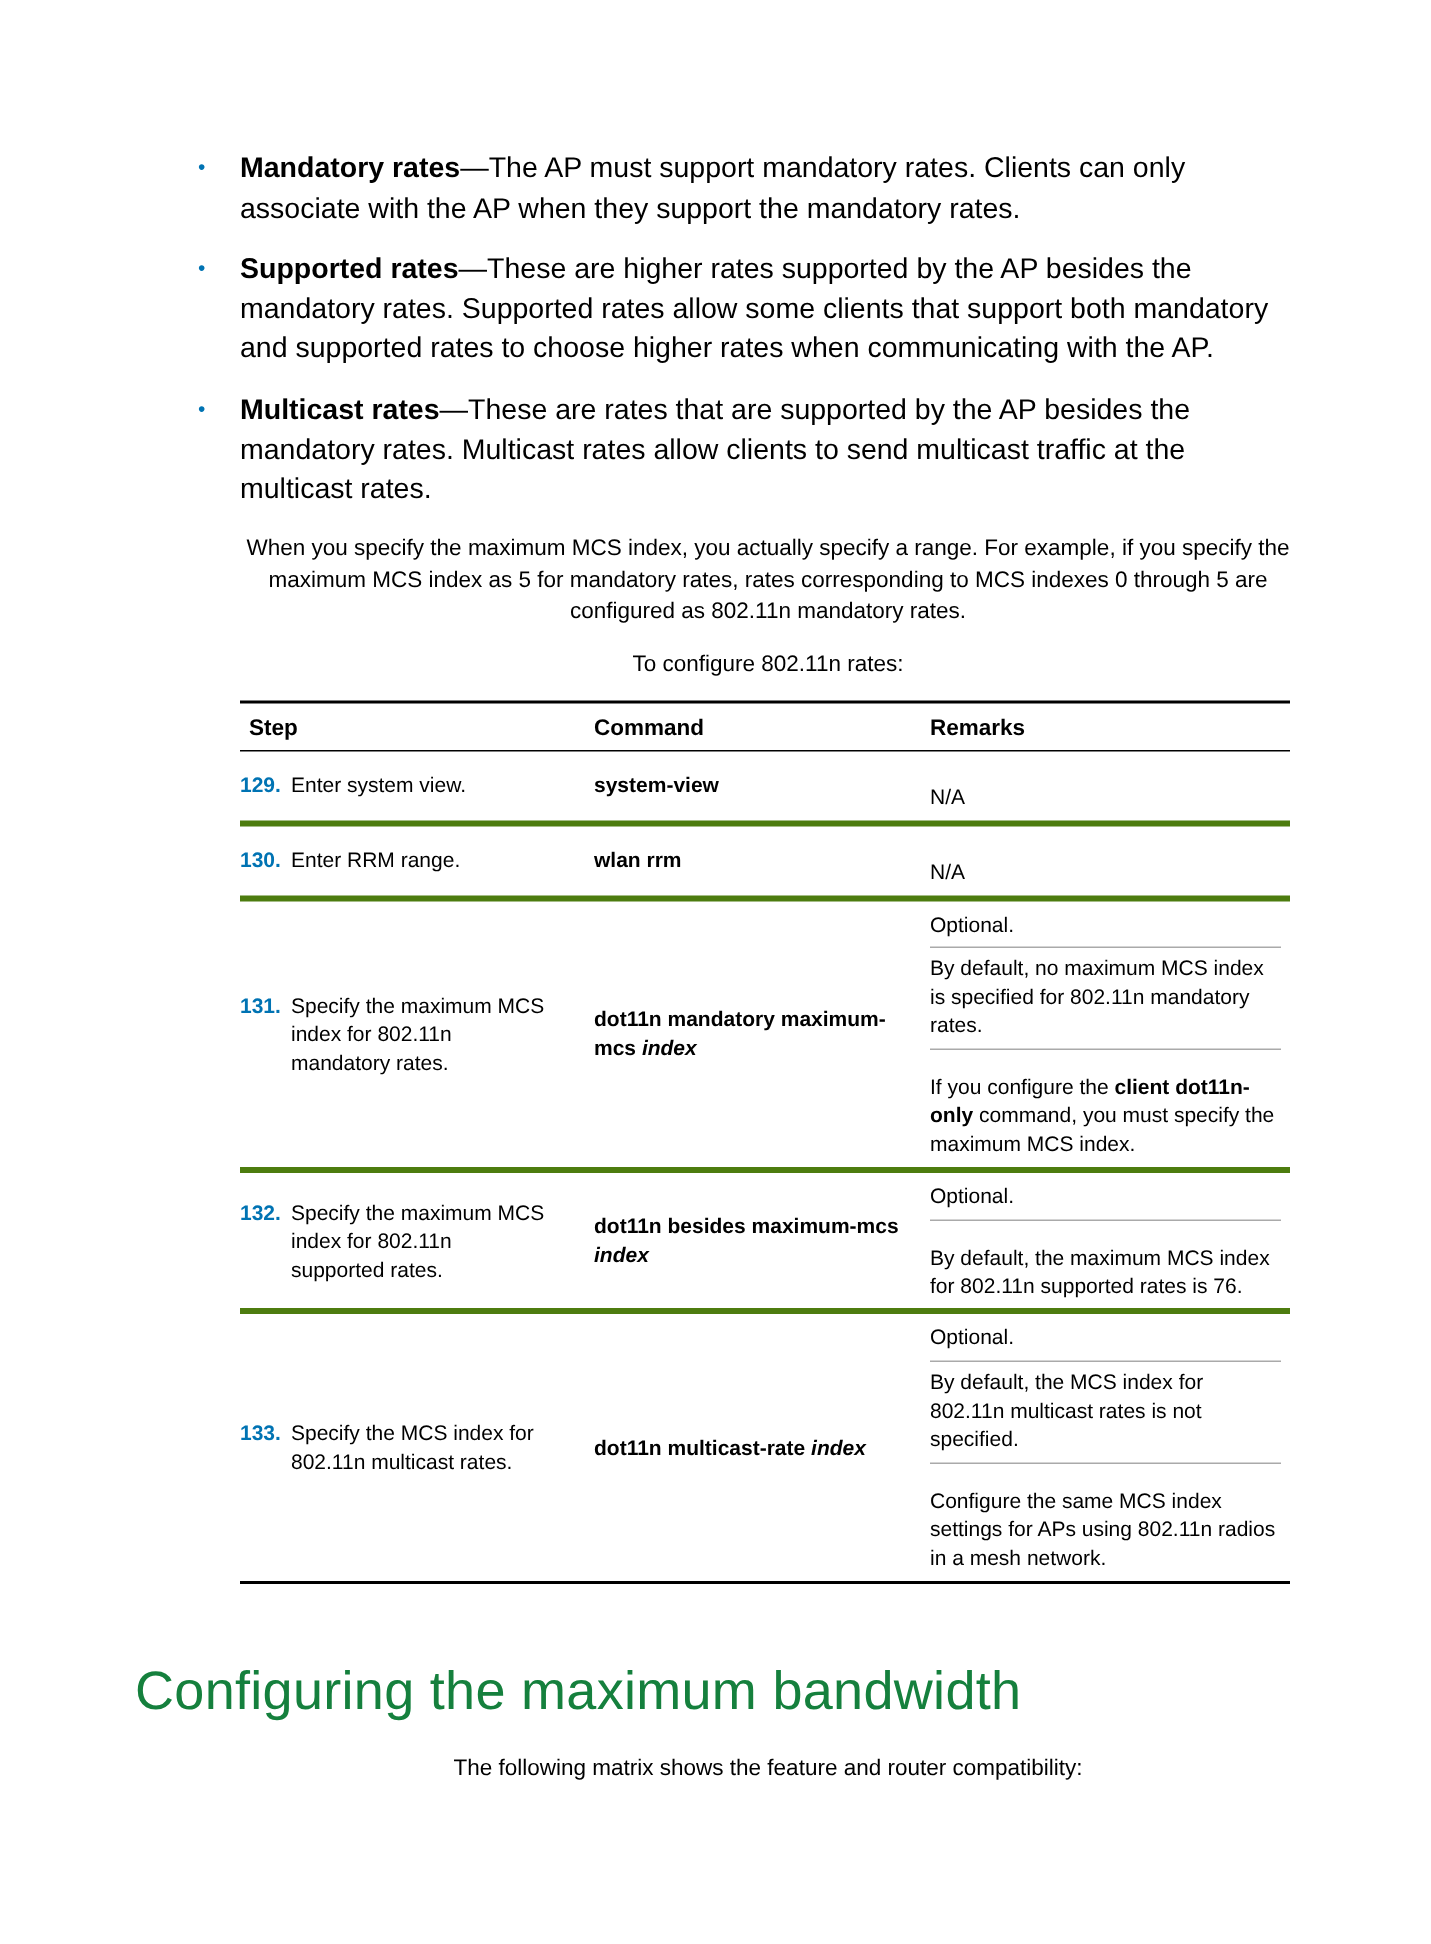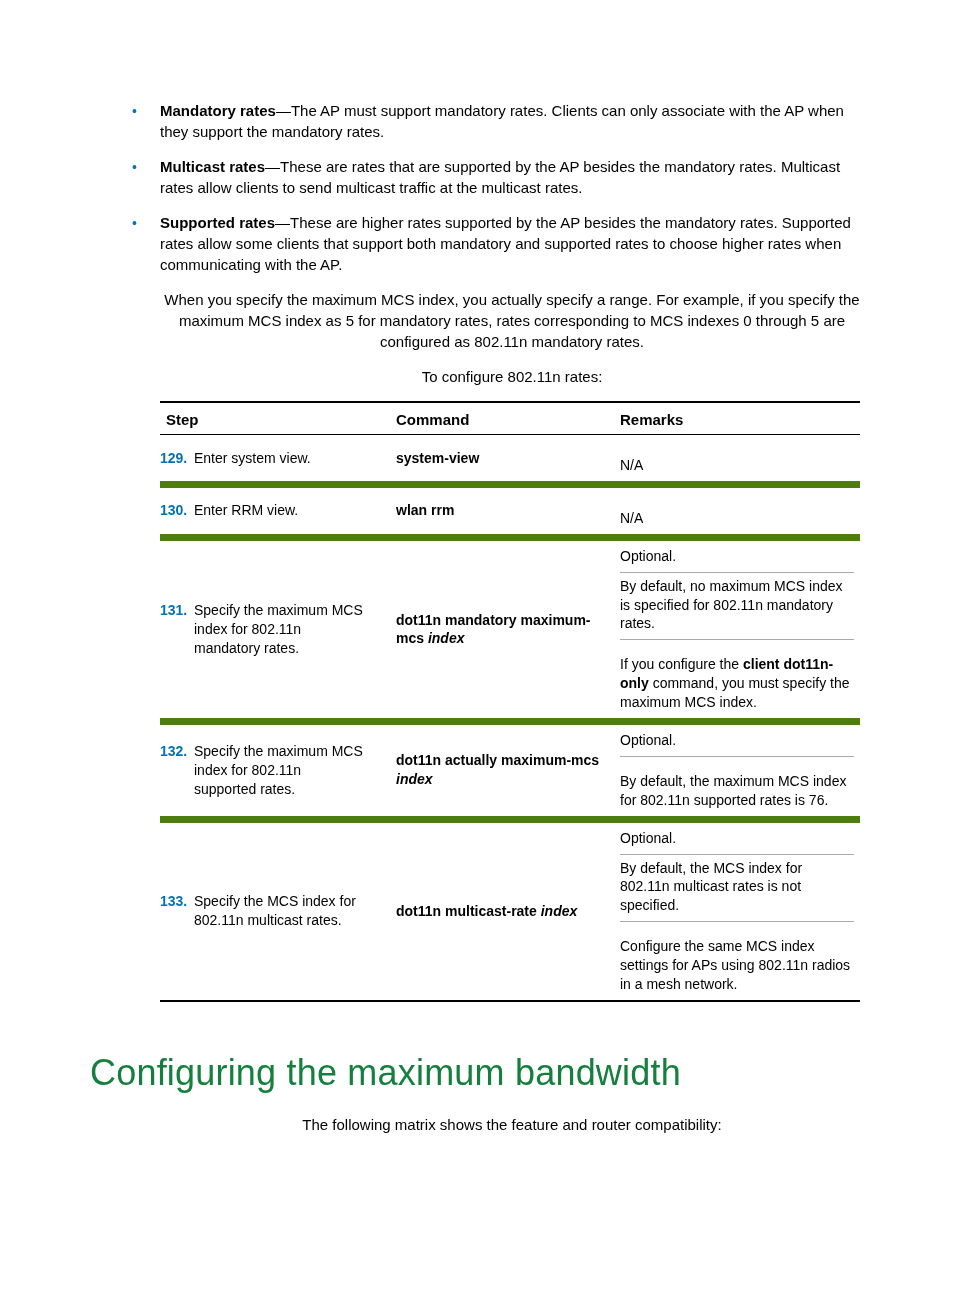--- a/index.html
+++ b/index.html
@@ -16,21 +16,21 @@
     box-sizing: border-box;
   }
   ul.bullets {
     list-style: none;
     padding-left: 70px;
     margin: 0 0 14px 0;
   }
   ul.bullets li {
     position: relative;
     margin-bottom: 14px;
-    font-size: 15px;
+    font-size: 19px;
     line-height: 1.4;
   }
   ul.bullets li::before {
     content: "•";
     position: absolute;
     left: -28px;
     top: 2px;
     color: #0073b3;
     font-size: 14px;
   }
@@ -56,21 +56,21 @@
   table.cmd th {
     text-align: left;
     padding: 8px 6px 6px 6px;
     font-weight: 600;
     font-size: 15px;
     vertical-align: top;
   }
   table.cmd td {
     padding: 6px 6px 6px 6px;
     vertical-align: middle;
-    border-bottom: 7px solid #4d7c0f;
+    border-bottom: 4px solid #4d7c0f;
     line-height: 1.35;
   }
   table.cmd tbody tr.last td {
     border-bottom: 2px solid #000;
   }
   table.cmd td.step {
     vertical-align: middle;
     padding-left: 0;
   }
   table.cmd td.command {
@@ -120,24 +120,24 @@
 </style>
 </head>
 <body>
 <div class="page">
 
 <ul class="bullets">
   <li>
     <span class="bold">Mandatory rates</span><span>—The AP must support mandatory rates. Clients can only associate with the AP when they support the mandatory rates.</span>
   </li>
   <li>
-    <span class="bold">Multicast rates</span><span>—These are rates that are supported by the AP besides the mandatory rates. Multicast rates allow clients to send multicast traffic at the multicast rates.</span>
+    <span class="bold">Supported rates</span><span>—These are higher rates supported by the AP besides the mandatory rates. Supported rates allow some clients that support both mandatory and supported rates to choose higher rates when communicating with the AP.</span>
   </li>
   <li>
-    <span class="bold">Supported rates</span><span>—These are higher rates supported by the AP besides the mandatory rates. Supported rates allow some clients that support both mandatory and supported rates to choose higher rates when communicating with the AP.</span>
+    <span class="bold">Multicast rates</span><span>—These are rates that are supported by the AP besides the mandatory rates. Multicast rates allow clients to send multicast traffic at the multicast rates.</span>
   </li>
 </ul>
 
 <p class="body">When you specify the maximum MCS index, you actually specify a range. For example, if you specify the maximum MCS index as 5 for mandatory rates, rates corresponding to MCS indexes 0 through 5 are configured as 802.11n mandatory rates.</p>
 <p class="body">To configure 802.11n rates:</p>
 
 <table class="cmd">
   <colgroup>
     <col class="col-step">
         <col class="col-cmd">
@@ -154,42 +154,42 @@
 
     <tr>
       <td class="step"><span class="num">129.</span><span class="txt">Enter system view.</span></td>
       <td class="command"><span>system-view</span> <span class="italic"></span></td>
       <td class="remarks">
             <div class="rem-block">N/A</div>
           </td>
     </tr>
 
     <tr>
-      <td class="step"><span class="num">130.</span><span class="txt">Enter RRM view.</span></td>
+      <td class="step"><span class="num">130.</span><span class="txt">Enter RRM range.</span></td>
       <td class="command"><span>wlan rrm</span> <span class="italic"></span></td>
       <td class="remarks">
             <div class="rem-block">N/A</div>
           </td>
     </tr>
 
     <tr>
       <td class="step"><span class="num">131.</span><span class="txt">Specify the maximum MCS index for 802.11n mandatory rates.</span></td>
       <td class="command"><span>dot11n mandatory maximum-mcs</span> <span class="italic">index</span></td>
       <td class="remarks">
         <div class="rem-block">Optional.</div>
         <div class="sep"></div>
         <div class="rem-block">By default, no maximum MCS index is specified for 802.11n mandatory rates.</div>
         <div class="sep"></div>
         <div class="rem-block"><span>If you configure the </span><span class="bold">client dot11n-only</span><span> command, you must specify the maximum MCS index.</span></div>
       </td>
     </tr>
 
     <tr>
       <td class="step"><span class="num">132.</span><span class="txt">Specify the maximum MCS index for 802.11n supported rates.</span></td>
-      <td class="command"><span>dot11n actually maximum-mcs</span> <span class="italic">index</span></td>
+      <td class="command"><span>dot11n besides maximum-mcs</span> <span class="italic">index</span></td>
       <td class="remarks">
         <div class="rem-block">Optional.</div>
         <div class="sep"></div>
         <div class="rem-block">By default, the maximum MCS index for 802.11n supported rates is 76.</div>
       </td>
     </tr>
 
     <tr class="last">
       <td class="step"><span class="num">133.</span><span class="txt">Specify the MCS index for 802.11n multicast rates.</span></td>
       <td class="command"><span>dot11n multicast-rate</span> <span class="italic">index</span></td>

